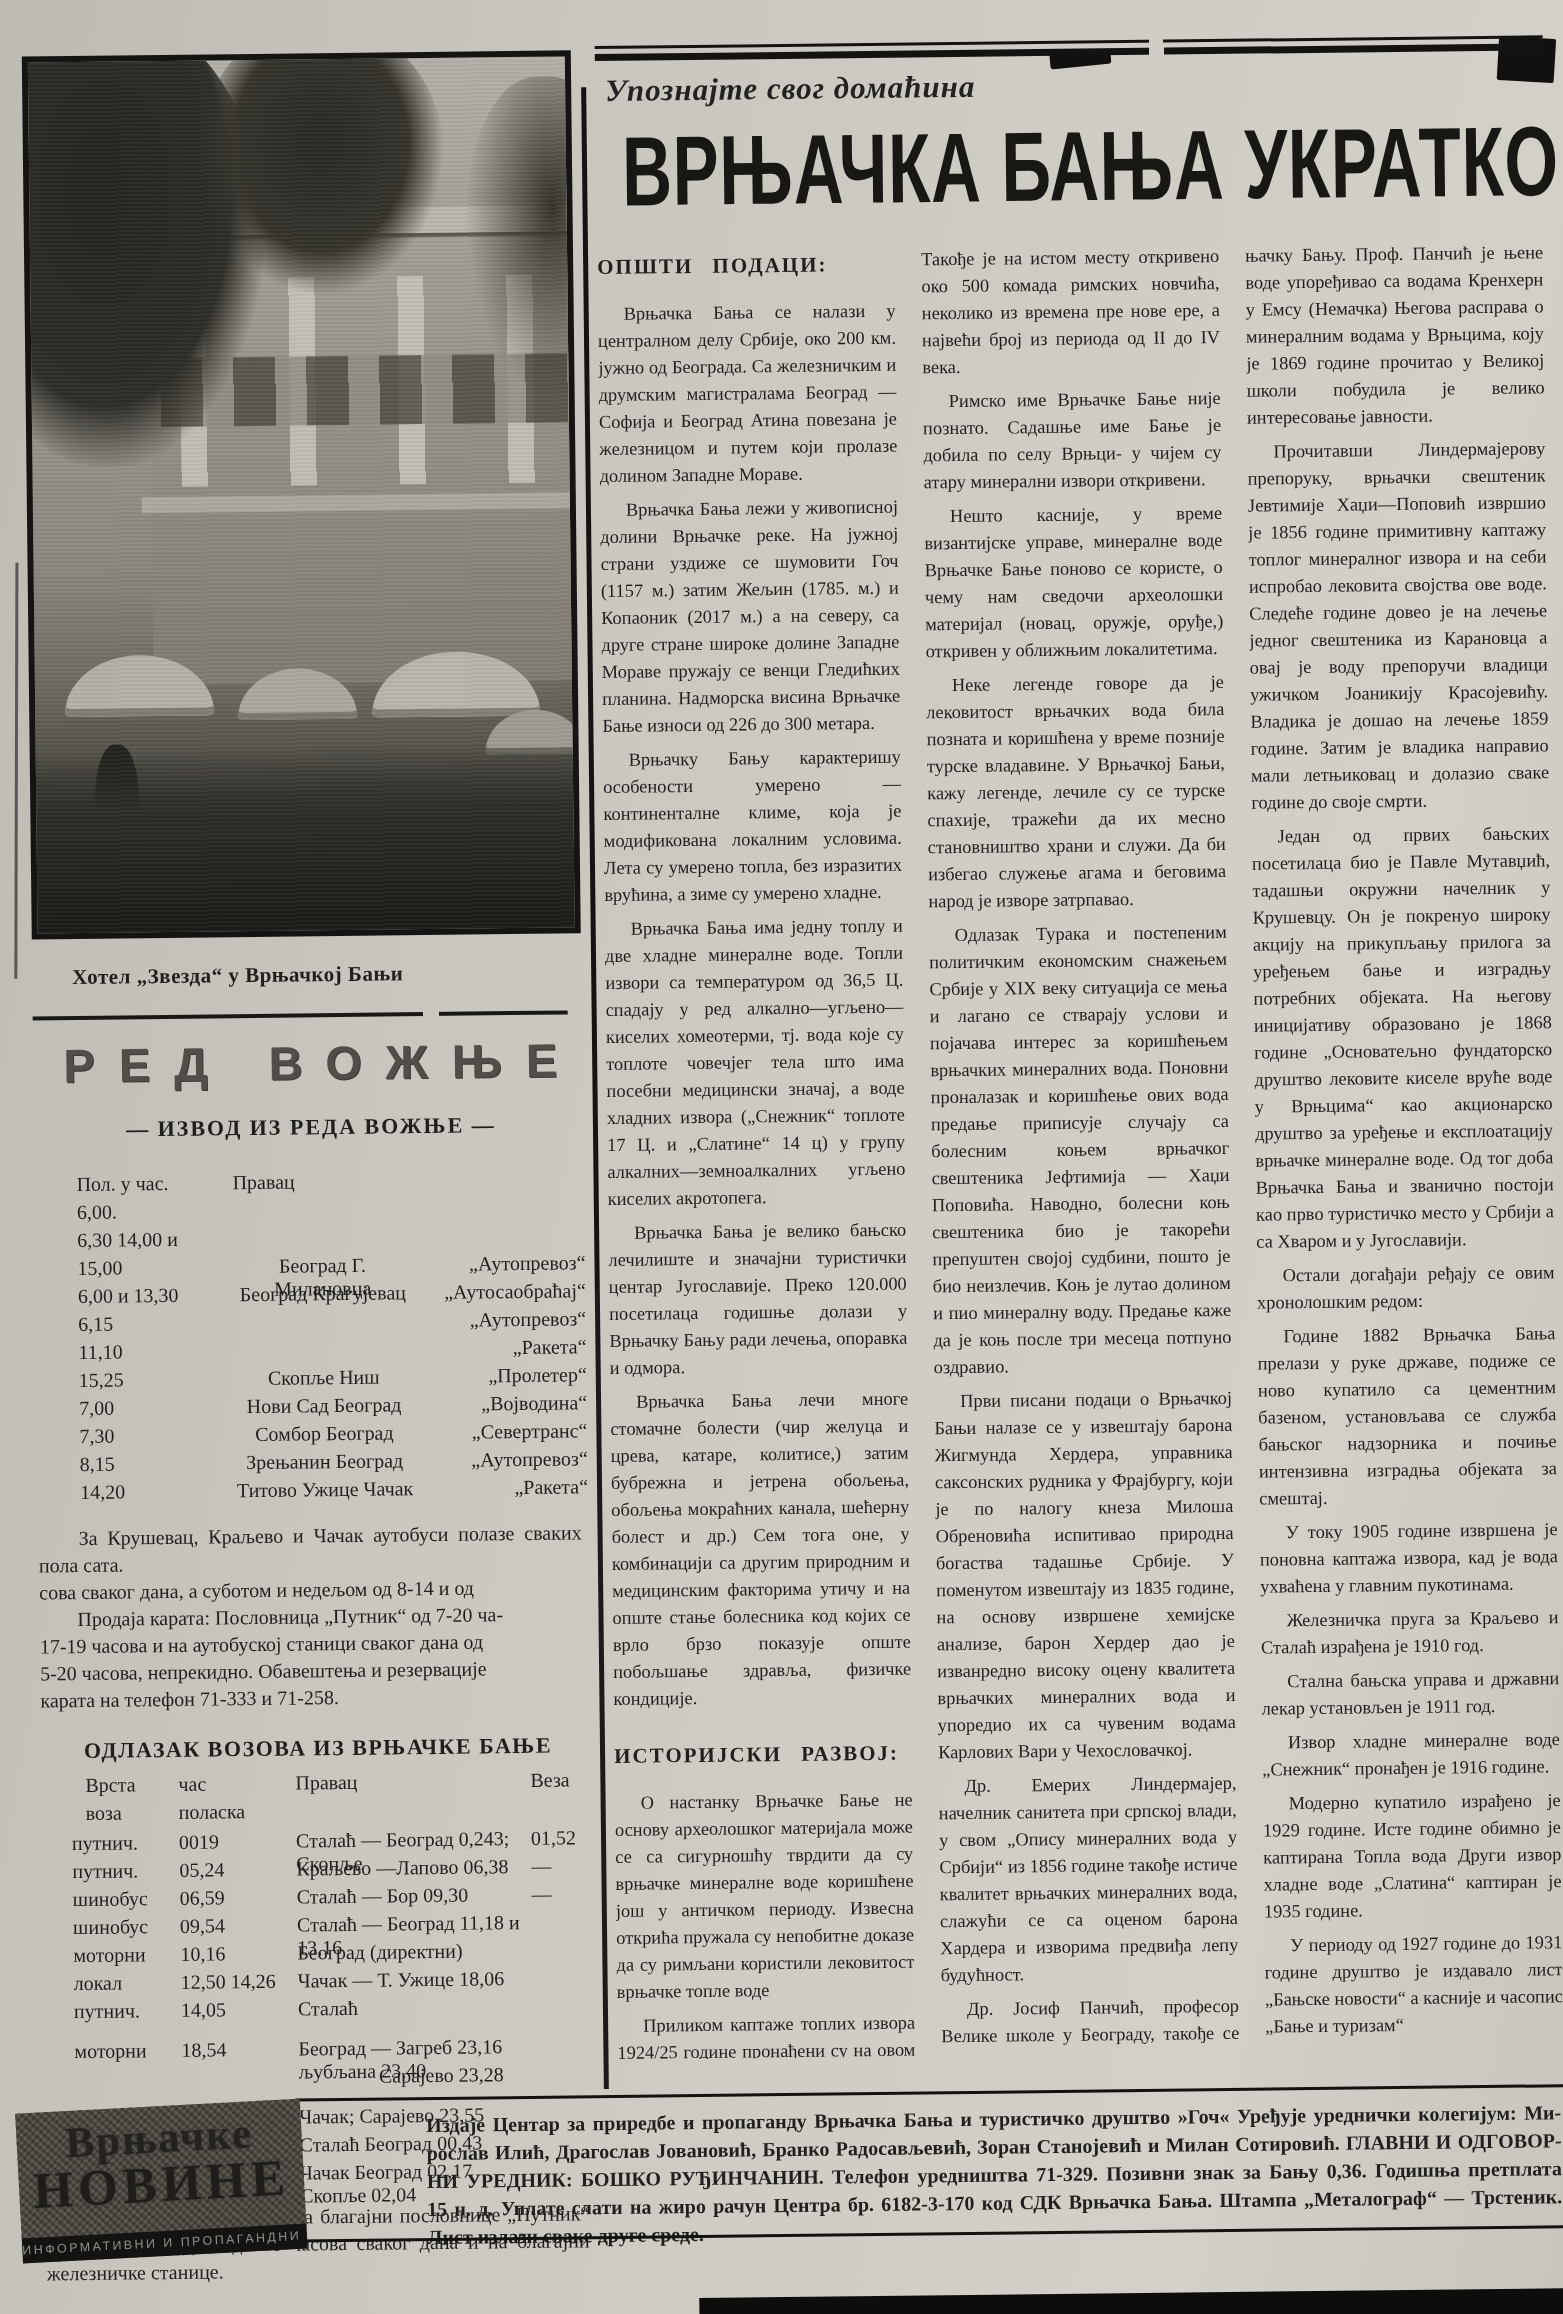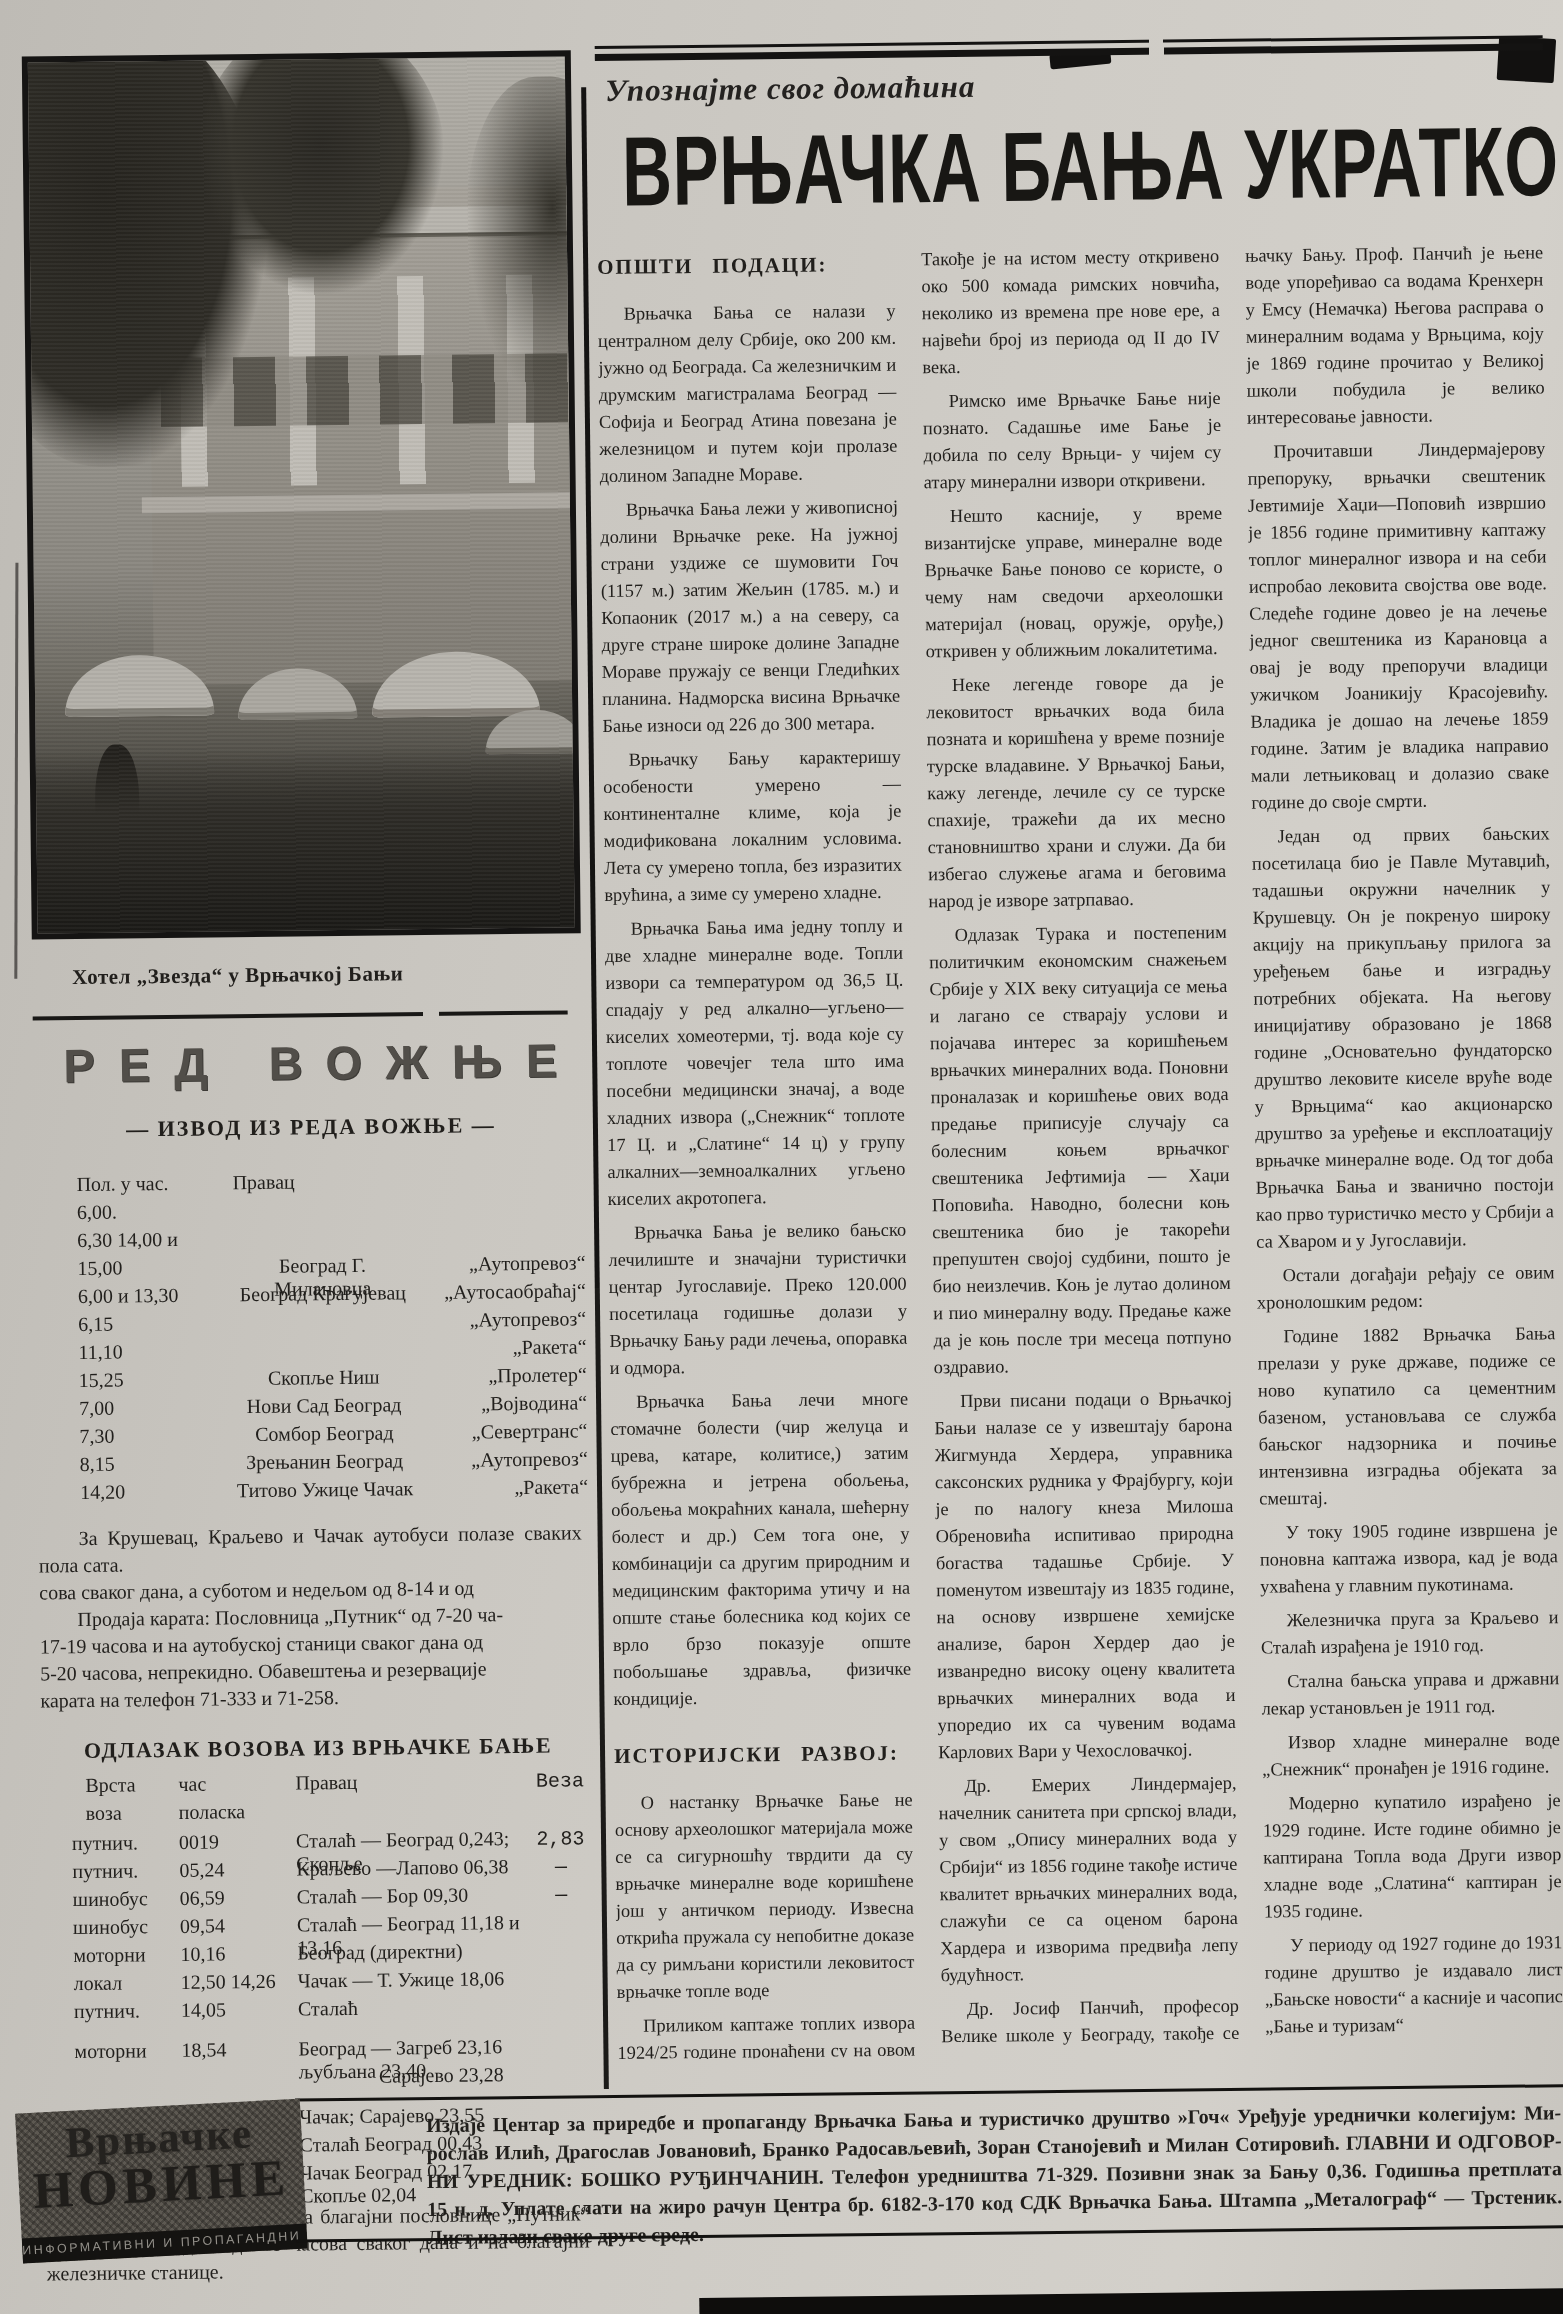--- a/index.html
+++ b/index.html
@@ -58,21 +58,21 @@
   .bus-row .route{text-align:center;}
   .bus-row .route.left{text-align:left;}
   .bus-row .op{text-align:right;padding-right:4px;}
   .para{margin:16px 0 0 0;width:543px;font-size:20px;line-height:27px;text-align:justify;text-indent:40px;}
   .ticket{width:543px;font-size:20px;line-height:27px;}
   .ticket div{white-space:nowrap;}
   .ticket .ind{text-indent:38px;}
   .trains-title{margin:24px 0 0 0;text-align:center;font-weight:bold;font-size:22px;letter-spacing:1.5px;}
   .train-grid{display:grid;grid-template-columns:107px 117px 1fr 65px;padding-left:30px;font-size:20px;
     height:28px;align-items:baseline;}
-  .train-grid .veza{text-align:center;padding-right:6px;font-family:Liberation Mono, monospace;}
+  .train-grid .veza{text-align:left;padding-right:6px;}
   .train-head{margin-top:10px;font-size:20px;}
   .train-head .train-grid{height:28px;}
   .train-head .h1c{padding-left:14px;}
   #train-rows{margin-top:2px;}
   .train-grid.gap{margin-top:12px;}
   .train-grid.cont .dest{text-align:right;padding-right:30px;}
   .train-note{margin-top:14px;}
 
   
   .article{position:absolute;left:606px;top:44px;width:948px;}
@@ -233,21 +233,21 @@
           <span>поласка</span>
           <span></span>
           <span></span>
         </div>
       </div>
       <div id="train-rows">
           <div class="train-grid ">
             <span class="ttype">путнич.</span>
             <span class="ttime">0019</span>
             <span class="dest">Сталаћ — Београд 0,243; Скопље</span>
-            <span class="veza">2,83</span>
+            <span class="veza">01,52</span>
           </div>
           <div class="train-grid ">
             <span class="ttype">путнич.</span>
             <span class="ttime">05,24</span>
             <span class="dest">Краљево —Лапово 06,38</span>
             <span class="veza">—</span>
           </div>
           <div class="train-grid ">
             <span class="ttype">шинобус</span>
             <span class="ttime">06,59</span>

